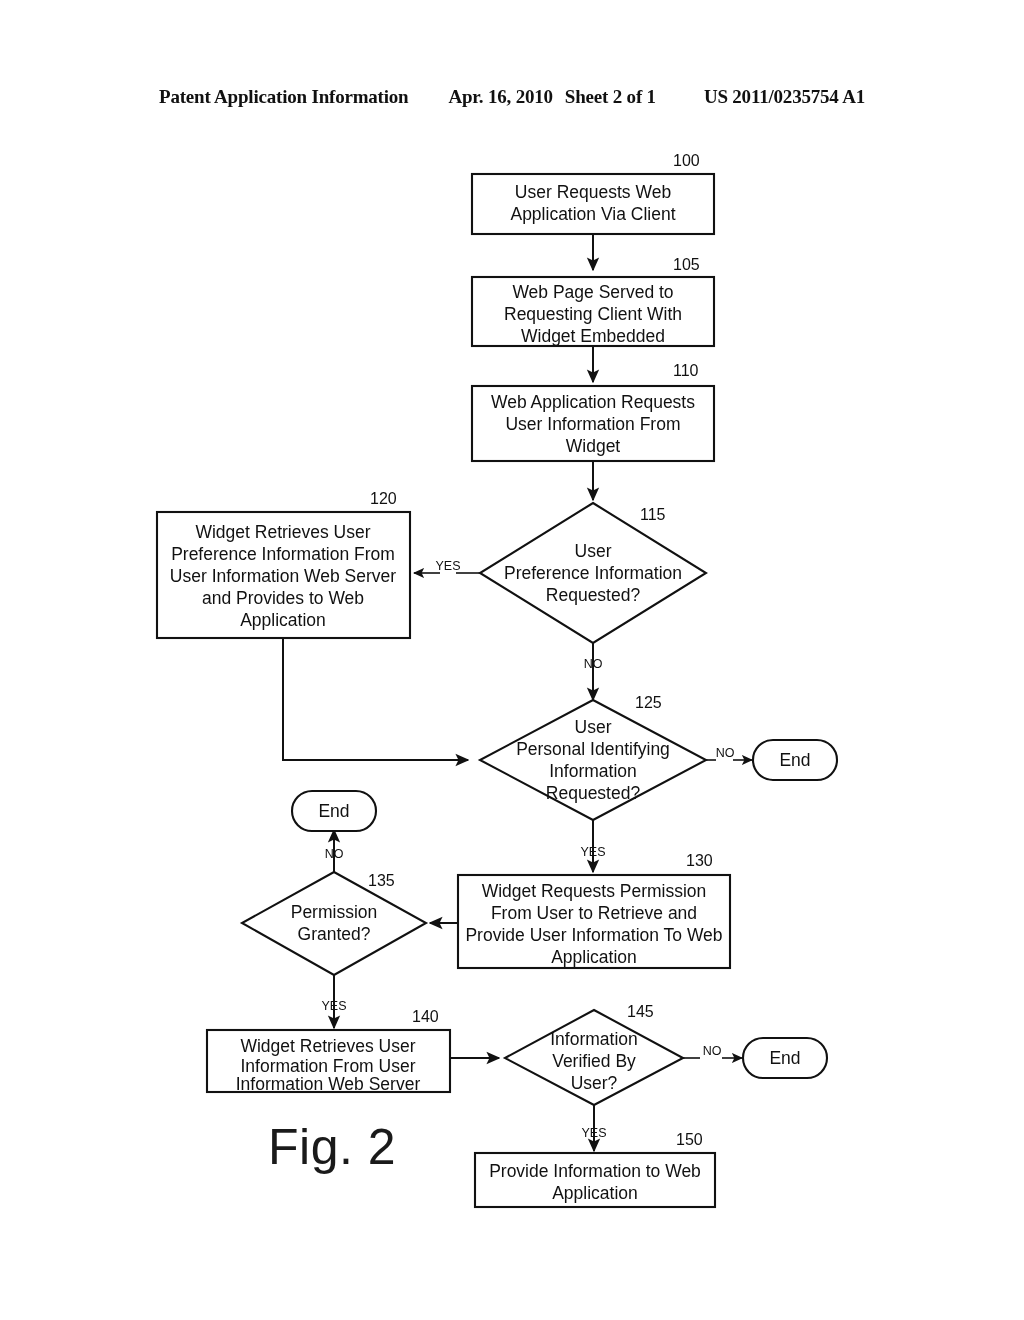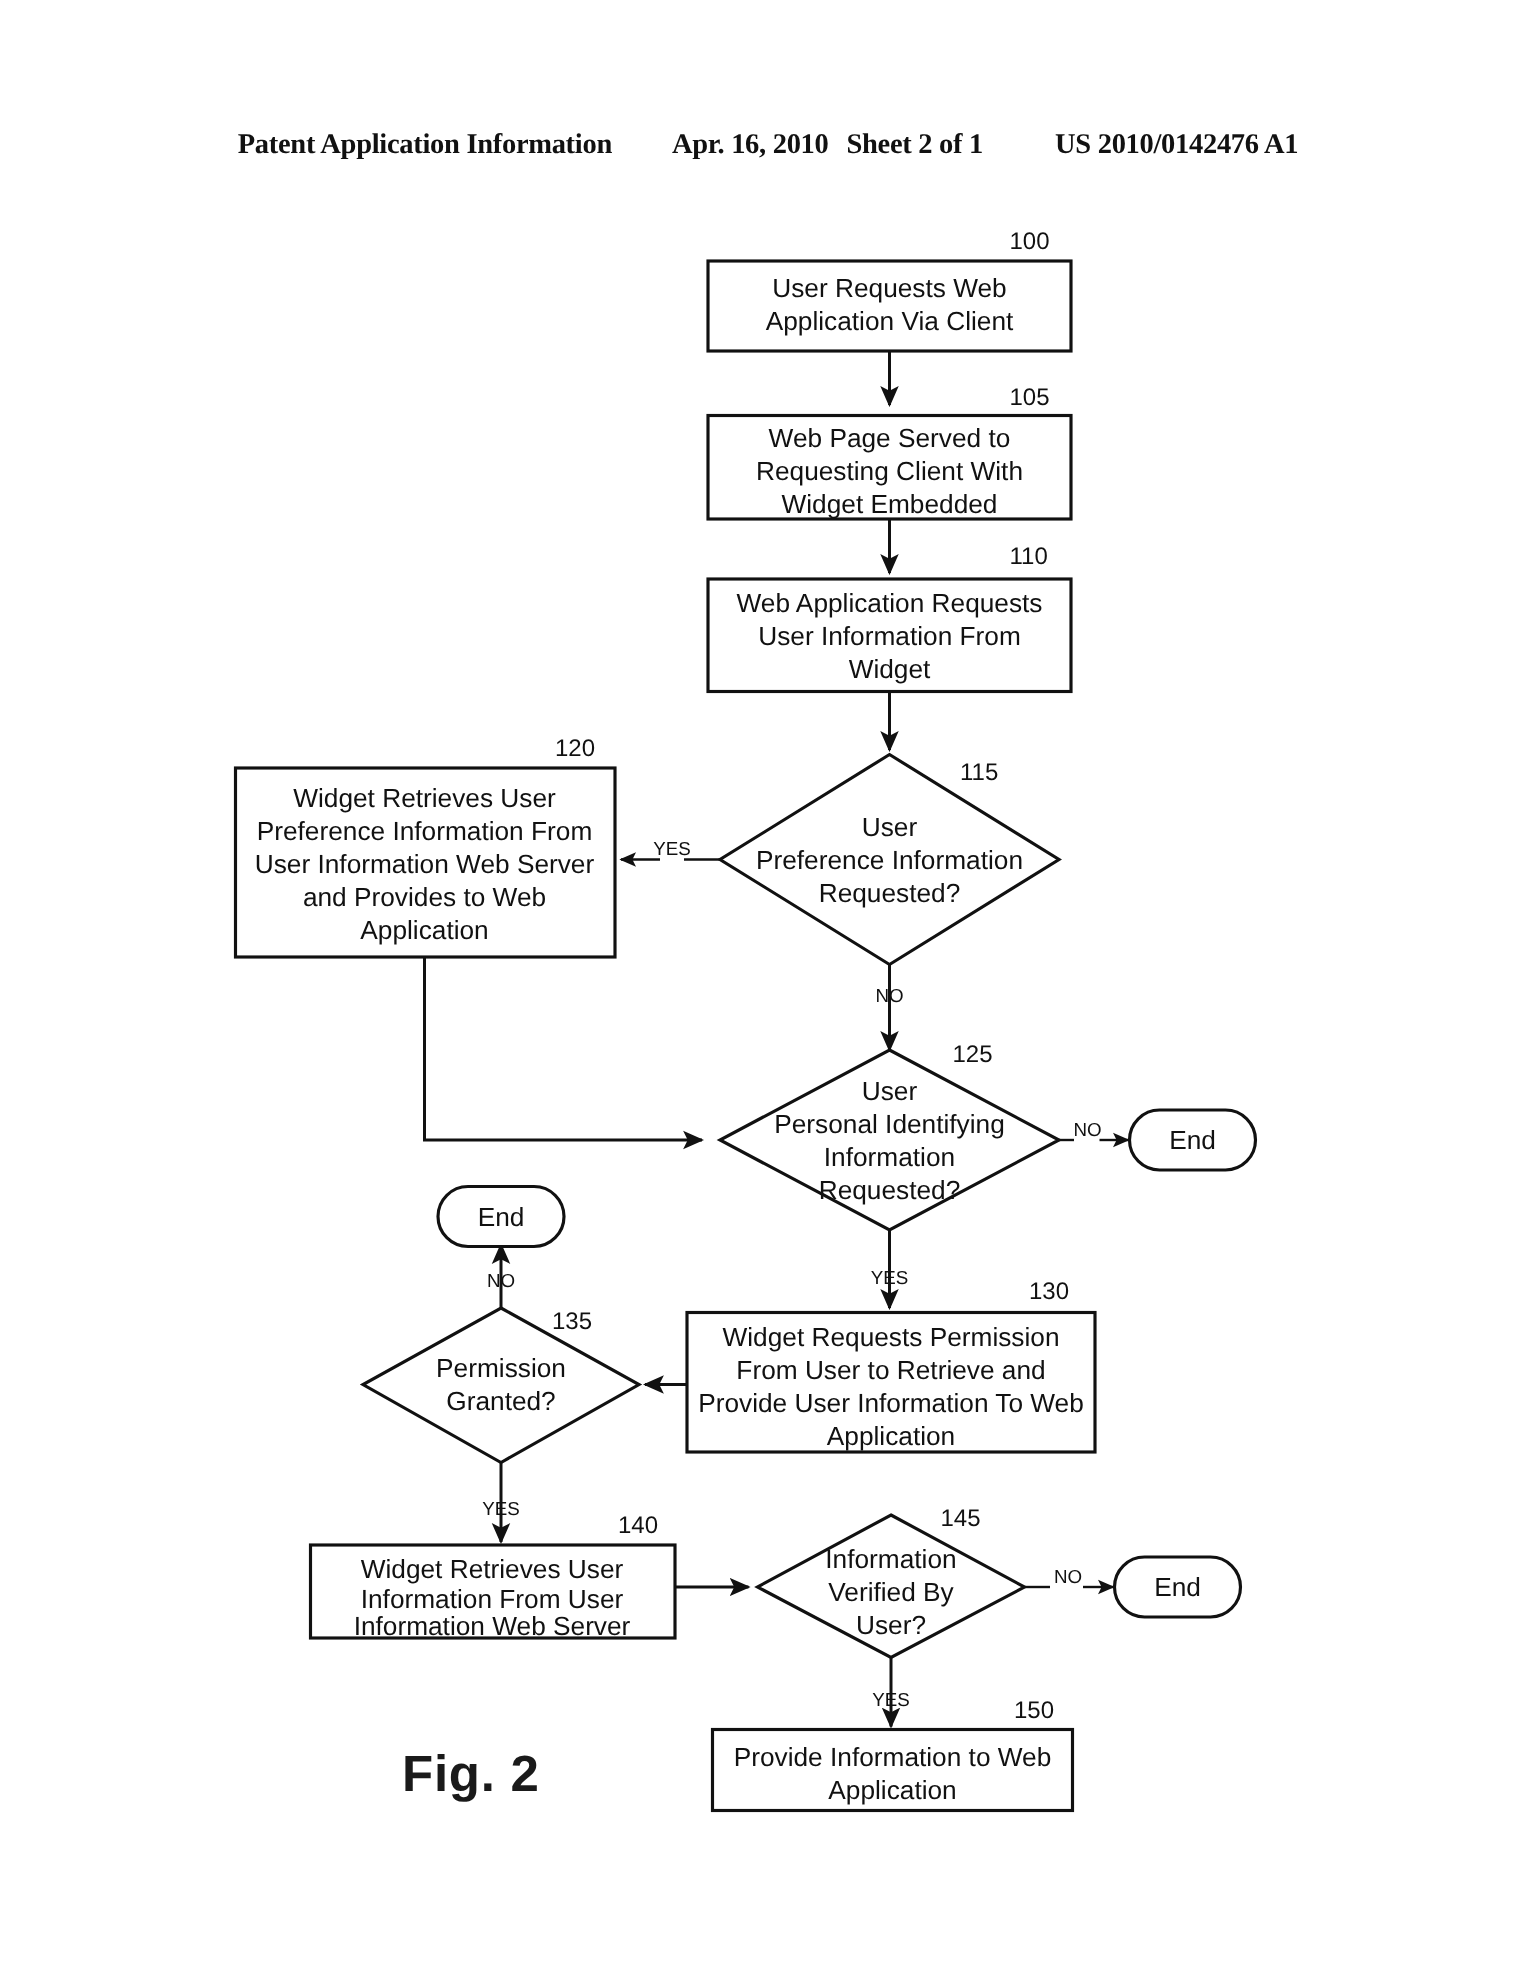--- a/index.html
+++ b/index.html
@@ -64,35 +64,34 @@
     fill: none;
   }
   .conn-thin {
     stroke: #111111;
     stroke-width: 1.6;
     fill: none;
   }
   #fig-label {
     position: absolute;
     left: 268px;
-    top: 1164px;
+    top: 1118px;
     font-family: "Liberation Sans", sans-serif;
-    font-size: 34px;
+    font-size: 50px;
     color: #1a1a1a;
     letter-spacing: 0.5px;
-    font-weight: bold;
   }
 </style>
 </head>
 <body>
 
 <div id="page">
 
   <div id="page-header">
-    <span class="hdr-seg">Patent Application Information</span><span class="gap-wide"></span><span class="hdr-seg">Apr. 16, 2010</span><span class="gap-mid"></span><span class="hdr-seg">Sheet 2 of 1</span><span class="gap-big"></span><span class="hdr-seg">US 2010/0142476 A1</span>
+    <span class="hdr-seg">Patent Application Information</span><span class="gap-wide"></span><span class="hdr-seg">Apr. 16, 2010</span><span class="gap-mid"></span><span class="hdr-seg">Sheet 2 of 1</span><span class="gap-big"></span><span class="hdr-seg">US 2011/0235754 A1</span>
   </div>
 
   <svg id="flow" viewBox="0 0 1024 1320">
     <defs>
       <marker id="arrow" viewBox="0 0 10 10" refX="9" refY="5" markerWidth="7" markerHeight="7" orient="auto-start-reverse">
         <path d="M 0 0.6 L 10 5 L 0 9.4 L 2.2 5 Z" fill="#111111"></path>
       </marker>
     </defs>
 
     <rect class="shape" x="472" y="174" width="242" height="60"></rect>

